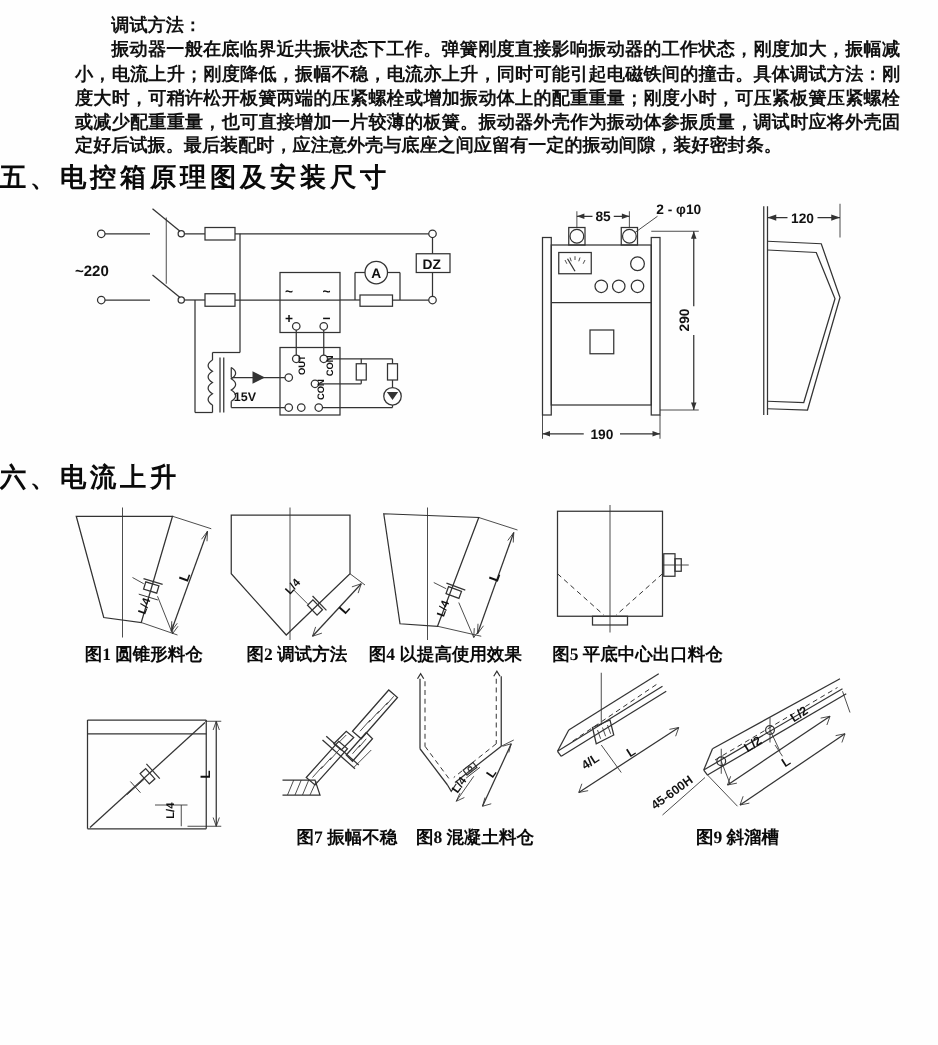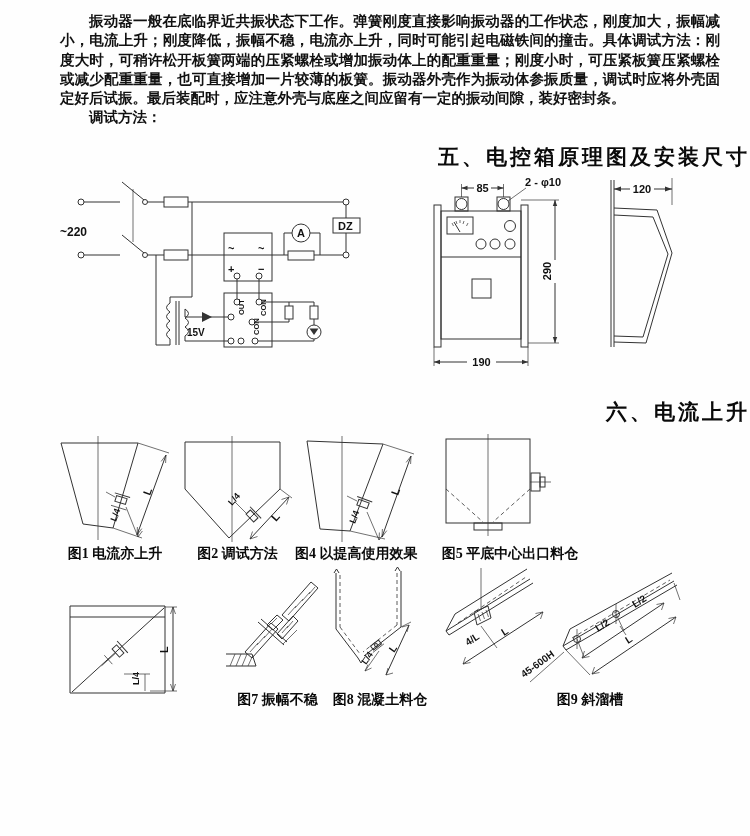--- a/index.html
+++ b/index.html
@@ -3,21 +3,21 @@
 <meta charset="utf-8">
 <style>
   *{margin:0;padding:0;box-sizing:border-box}
   html,body{width:750px;background:#fff}
   body{height:836px;position:relative;overflow:hidden;
        font-family:"Liberation Serif","DejaVu Serif",serif;color:#111;font-weight:bold}
   .page{position:absolute;inset:0;background:#fefefe}
   .intro{padding:12px 30px 0 60px}
   .intro p{font-size:14.5px;line-height:1.33;text-align:justify}
   .indent{text-indent:2em}
-  h2{text-align:right;font-size:21px;letter-spacing:3px;margin-top:15px;color:#0a0a0a}
+  h2{text-align:left;font-size:21px;letter-spacing:3px;color:#0a0a0a}
   .diagrams{position:relative;height:208px;margin-top:4px}
   .diagrams svg{position:absolute;top:0}
   #circuit{left:56px}
   #frontview{left:422px}
   #sideview{left:598px}
   .sec6{padding:5px 32px 0 60px}
   .sec6 p{font-size:14.5px;line-height:1.37;text-align:justify}
   .figrow{display:flex;align-items:flex-end}
   .row1{padding-left:50px;margin-top:8px}
   .row2{padding-left:40px;margin-top:2px}
@@ -29,22 +29,22 @@
   svg .dash{stroke-dasharray:4 3;stroke-width:0.8}
   svg text{fill:#111;stroke:none;font-family:"Liberation Sans","DejaVu Sans",sans-serif;font-weight:bold}
   .d11{font-size:11px}.d10{font-size:10px}.d9{font-size:9px}.d8{font-size:7.5px}.d12{font-size:12px}
 </style>
 </head>
 <body>
 
 <div class="page">
 
   <div class="intro">
+    <p class="indent">调试方法：</p>
     <p class="indent">振动器一般在底临界近共振状态下工作。弹簧刚度直接影响振动器的工作状态，刚度加大，振幅减小，电流上升；刚度降低，振幅不稳，电流亦上升，同时可能引起电磁铁间的撞击。具体调试方法：刚度大时，可稍许松开板簧两端的压紧螺栓或增加振动体上的配重重量；刚度小时，可压紧板簧压紧螺栓或减少配重重量，也可直接增加一片较薄的板簧。振动器外壳作为振动体参振质量，调试时应将外壳固定好后试振。最后装配时，应注意外壳与底座之间应留有一定的振动间隙，装好密封条。</p>
-    <p class="indent">调试方法：</p>
   </div>
 
   <h2>五、电控箱原理图及安装尺寸</h2>
 
   <div class="diagrams">
 
     <svg id="circuit" width="365" height="200" viewBox="0 0 365 200">
       <circle cx="25" cy="27" r="3"></circle>
         <circle cx="25" cy="80" r="3"></circle>
       <text x="4" y="61" class="d12">~220</text>
@@ -205,21 +205,21 @@
         <g transform="translate(71,66) rotate(17)">
           <rect x="-5.5" y="-3" width="11" height="6"></rect>
             <line x1="-8" y1="-5" x2="8" y2="-5"></line>
             <line x1="-8" y1="8" x2="8" y2="8" class="thin"></line>
         </g>
         <line x1="56" y1="58" x2="65" y2="63" class="thin"></line>
         <line x1="76" y1="73" x2="88" y2="103" class="thin"></line>
         <path d="M88,103 l4.4,-6 M88,103 l0.4,-7.5" class="thin"></path>
         <text x="66" y="88" class="d9" transform="rotate(-70 66 88)">L/4</text>
       </svg>
-      <div class="cap">图1 电流亦上升</div>
+      <div class="cap">图1 圆锥形料仓</div>
     </div>
 
     <div class="fig">
       <svg width="115" height="110" viewBox="0 0 115 110">
         <line x1="52" y1="2" x2="52" y2="108" class="thin"></line>
         <path d="M5,8 L100,8 L100,55 L49,104 L5,55 Z"></path>
         <line x1="100" y1="55" x2="112" y2="64" class="thin"></line>
         <line x1="109" y1="63" x2="70" y2="105"></line>
         <path d="M109,63 l-7.5,2.5 M109,63 l-2.5,7.5" class="thin"></path>
         <path d="M70,105 l7.5,-2.5 M70,105 l2.5,-7.5" class="thin"></path>

